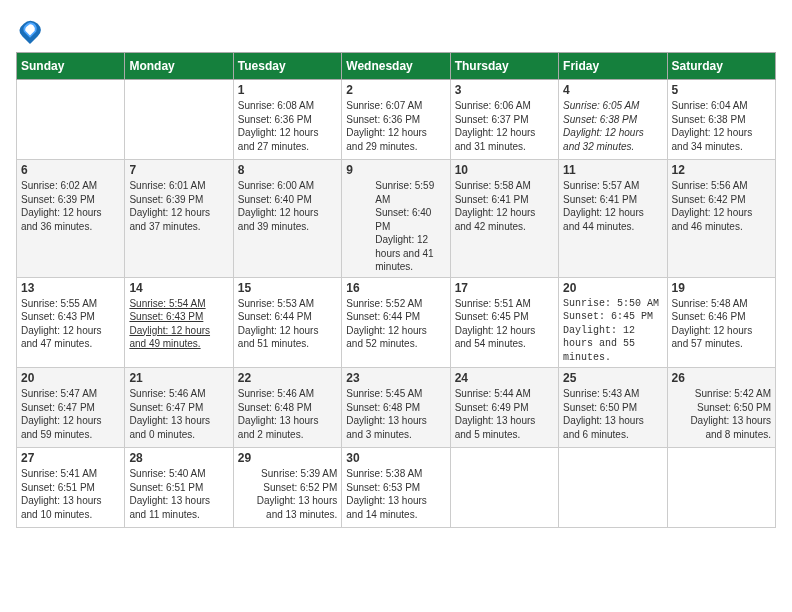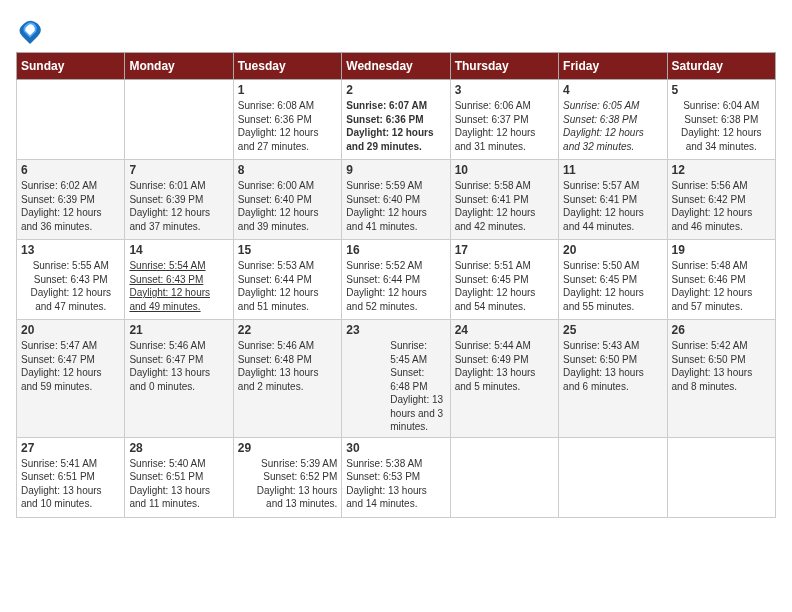--- a/index.html
+++ b/index.html
@@ -43,21 +43,21 @@
     .calendar-subtitle {
       font-size: 14px;
       color: #555;
     }
     table {
       width: 100%;
       border-collapse: collapse;
       font-size: 11px;
     }
     thead tr th {
-      background-color: #7f1d1d;
+      background-color: #15803d;
       color: #fff;
       padding: 6px 4px;
       text-align: left;
       font-size: 12px;
       font-weight: bold;
       border: 1px solid #aaa;
     }
     tbody tr td {
       border: 1px solid #ccc;
       vertical-align: top;
@@ -126,39 +126,39 @@
         <td class="empty-cell"></td>
         <td class="empty-cell"></td>
         <td>
           <span class="day-num">1</span>
           <div class="day-info" style="white-space: pre-line;">Sunrise: 6:08 AM
 Sunset: 6:36 PM
 Daylight: 12 hours and 27 minutes.</div>
         </td>
         <td>
           <span class="day-num">2</span>
-          <div class="day-info" style="white-space: pre-line; font-weight: bold;">Sunrise: 6:07 AM
+          <div class="day-info" style="white-space: pre-line;">Sunrise: 6:07 AM
 Sunset: 6:36 PM
 Daylight: 12 hours and 29 minutes.</div>
         </td>
         <td>
           <span class="day-num">3</span>
           <div class="day-info" style="white-space: pre-line;">Sunrise: 6:06 AM
 Sunset: 6:37 PM
 Daylight: 12 hours and 31 minutes.</div>
         </td>
         <td>
           <span class="day-num">4</span>
           <div class="day-info" style="white-space: pre-line; font-style: italic;">Sunrise: 6:05 AM
 Sunset: 6:38 PM
 Daylight: 12 hours and 32 minutes.</div>
         </td>
         <td>
           <span class="day-num">5</span>
-          <div class="day-info" style="white-space: pre-line; text-align: center;">Sunrise: 6:04 AM
+          <div class="day-info" style="white-space: pre-line;">Sunrise: 6:04 AM
 Sunset: 6:38 PM
 Daylight: 12 hours and 34 minutes.</div>
         </td>
       </tr>
       <tr>
         <td>
           <span class="day-num">6</span>
           <div class="day-info" style="white-space: pre-line;">Sunrise: 6:02 AM
 Sunset: 6:39 PM
 Daylight: 12 hours and 36 minutes.</div>
@@ -170,21 +170,21 @@
 Daylight: 12 hours and 37 minutes.</div>
         </td>
         <td>
           <span class="day-num">8</span>
           <div class="day-info" style="white-space: pre-line;">Sunrise: 6:00 AM
 Sunset: 6:40 PM
 Daylight: 12 hours and 39 minutes.</div>
         </td>
         <td>
           <span class="day-num">9</span>
-          <div class="day-info" style="white-space: pre-line;">Sunrise: 5:59 AM
+          <div class="day-info" style="white-space: pre-line; margin-left: 29px;">Sunrise: 5:59 AM
 Sunset: 6:40 PM
 Daylight: 12 hours and 41 minutes.</div>
         </td>
         <td>
           <span class="day-num">10</span>
           <div class="day-info" style="white-space: pre-line;">Sunrise: 5:58 AM
 Sunset: 6:41 PM
 Daylight: 12 hours and 42 minutes.</div>
         </td>
         <td>
@@ -196,21 +196,21 @@
         <td>
           <span class="day-num">12</span>
           <div class="day-info" style="white-space: pre-line;">Sunrise: 5:56 AM
 Sunset: 6:42 PM
 Daylight: 12 hours and 46 minutes.</div>
         </td>
       </tr>
       <tr>
         <td>
           <span class="day-num">13</span>
-          <div class="day-info" style="white-space: pre-line; text-align: center;">Sunrise: 5:55 AM
+          <div class="day-info" style="white-space: pre-line;">Sunrise: 5:55 AM
 Sunset: 6:43 PM
 Daylight: 12 hours and 47 minutes.</div>
         </td>
         <td>
           <span class="day-num">14</span>
           <div class="day-info" style="white-space: pre-line; text-decoration: underline;">Sunrise: 5:54 AM
 Sunset: 6:43 PM
 Daylight: 12 hours and 49 minutes.</div>
         </td>
         <td>
@@ -226,21 +226,21 @@
 Daylight: 12 hours and 52 minutes.</div>
         </td>
         <td>
           <span class="day-num">17</span>
           <div class="day-info" style="white-space: pre-line;">Sunrise: 5:51 AM
 Sunset: 6:45 PM
 Daylight: 12 hours and 54 minutes.</div>
         </td>
         <td>
           <span class="day-num">20</span>
-          <div class="day-info" style="white-space: pre-line;">Sunrise: 5:50 AM
+          <div class="day-info" style="white-space: pre-line; font-family: Liberation Mono, monospace;">Sunrise: 5:50 AM
 Sunset: 6:45 PM
 Daylight: 12 hours and 55 minutes.</div>
         </td>
         <td>
           <span class="day-num">19</span>
           <div class="day-info" style="white-space: pre-line;">Sunrise: 5:48 AM
 Sunset: 6:46 PM
 Daylight: 12 hours and 57 minutes.</div>
         </td>
       </tr>
@@ -258,39 +258,39 @@
 Daylight: 13 hours and 0 minutes.</div>
         </td>
         <td>
           <span class="day-num">22</span>
           <div class="day-info" style="white-space: pre-line;">Sunrise: 5:46 AM
 Sunset: 6:48 PM
 Daylight: 13 hours and 2 minutes.</div>
         </td>
         <td>
           <span class="day-num">23</span>
-          <div class="day-info" style="white-space: pre-line; margin-left: 44px;">Sunrise: 5:45 AM
+          <div class="day-info" style="white-space: pre-line;">Sunrise: 5:45 AM
 Sunset: 6:48 PM
 Daylight: 13 hours and 3 minutes.</div>
         </td>
         <td>
           <span class="day-num">24</span>
           <div class="day-info" style="white-space: pre-line;">Sunrise: 5:44 AM
 Sunset: 6:49 PM
 Daylight: 13 hours and 5 minutes.</div>
         </td>
         <td>
           <span class="day-num">25</span>
           <div class="day-info" style="white-space: pre-line;">Sunrise: 5:43 AM
 Sunset: 6:50 PM
 Daylight: 13 hours and 6 minutes.</div>
         </td>
         <td>
           <span class="day-num">26</span>
-          <div class="day-info" style="white-space: pre-line;">Sunrise: 5:42 AM
+          <div class="day-info" style="white-space: pre-line; text-align: right;">Sunrise: 5:42 AM
 Sunset: 6:50 PM
 Daylight: 13 hours and 8 minutes.</div>
         </td>
       </tr>
       <tr>
         <td>
           <span class="day-num">27</span>
           <div class="day-info" style="white-space: pre-line;">Sunrise: 5:41 AM
 Sunset: 6:51 PM
 Daylight: 13 hours and 10 minutes.</div>

